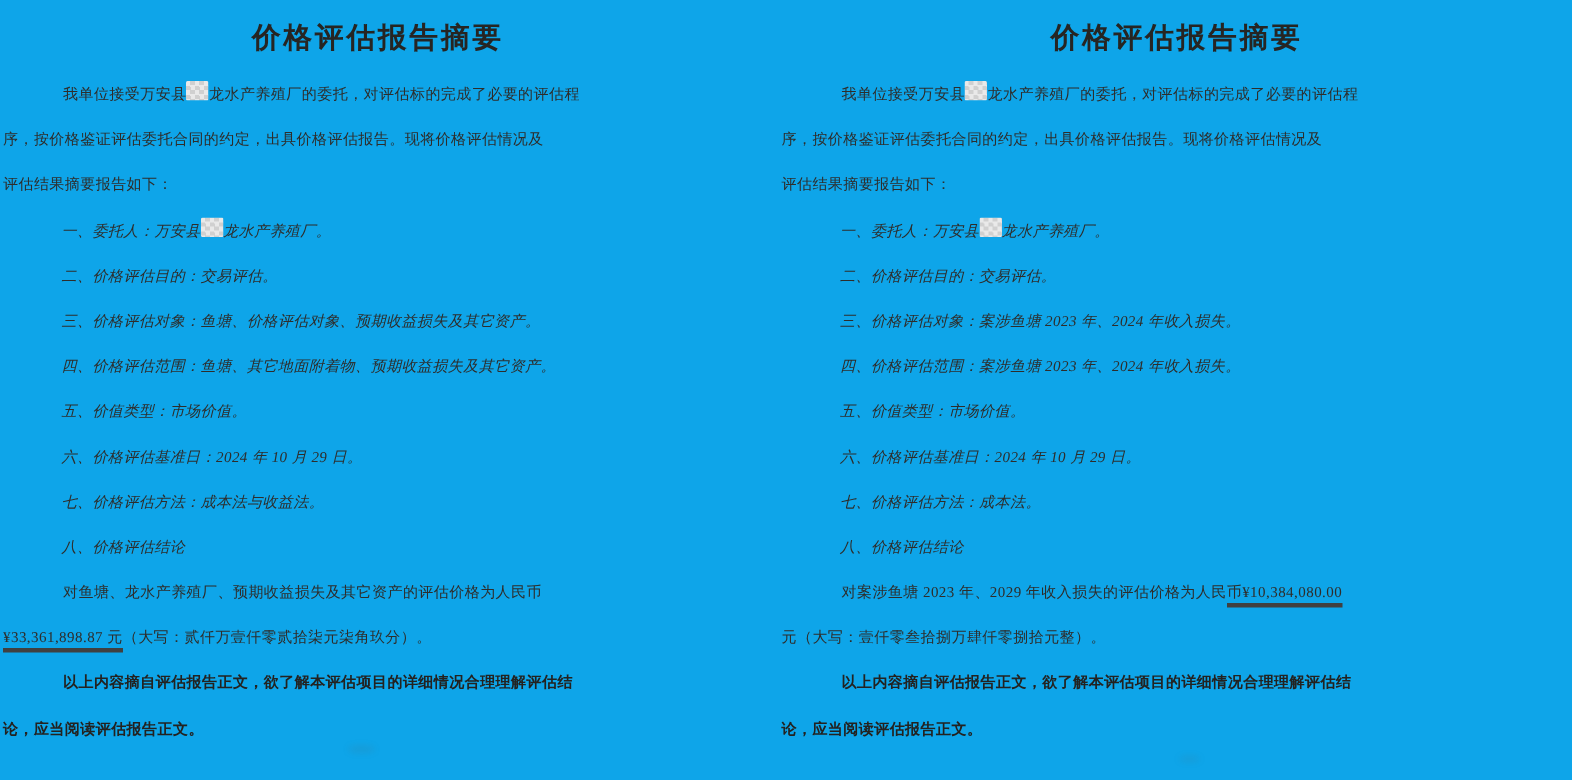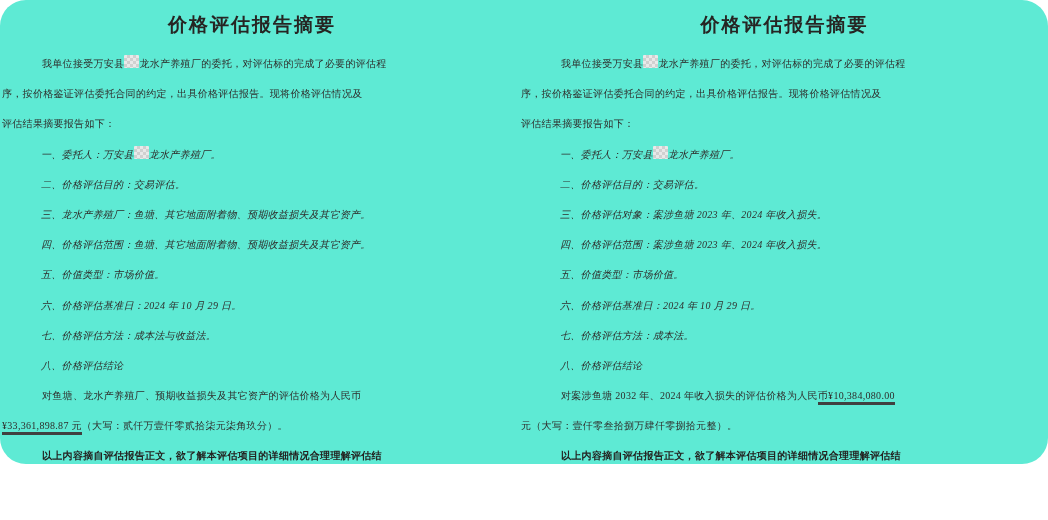--- a/index.html
+++ b/index.html
@@ -1,21 +1,20 @@
 <!DOCTYPE html>
 <html><head>
 <meta charset="utf-8">
 <style>
   html,body { margin:0; padding:0; background:#ffffff; }
   .canvas {
-    position:relative; width:1048px; height:464px;
-    background:#5eead4; overflow:hidden;
+    position:relative; width:1048px; height:520px;
+    background:#0ea5e9; overflow:hidden;
     font-family:"Liberation Serif","DejaVu Serif",serif;
     color:#2e2d2b;
-    border-radius:26px;
   }
   .page { position:absolute; top:0; height:520px; }
   .page-left  { left:2px;  width:500px; }
   .page-right { left:521px; width:527px; }
   .report-title {
     margin:0; padding-top:12px; text-align:center;
     font-size:19px; font-weight:700; letter-spacing:2px; color:#262523;
   }
   .body { margin-top:11px; }
   .line {
@@ -48,21 +47,21 @@
 <div class="canvas">
 
   <section class="page page-left">
     <h1 class="report-title">价格评估报告摘要</h1>
     <div class="body">
         <div class="line first"><span>我单位接受万安县</span><span class="redact"></span><span>龙水产养殖厂的委托，对评估标的完成了必要的评估程</span></div>
         <div class="line flush"><span>序，按价格鉴证评估委托合同的约定，出具价格评估报告。现将价格评估情况及</span></div>
         <div class="line flush"><span>评估结果摘要报告如下：</span></div>
         <div class="line item"><span>一、委托人：万安县</span><span class="redact"></span><span>龙水产养殖厂。</span></div>
         <div class="line item"><span>二、价格评估目的：交易评估。</span></div>
-        <div class="line item"><span>三、龙水产养殖厂：鱼塘、其它地面附着物、预期收益损失及其它资产。</span></div>
+        <div class="line item"><span>三、价格评估对象：鱼塘、价格评估对象、预期收益损失及其它资产。</span></div>
         <div class="line item"><span>四、价格评估范围：鱼塘、其它地面附着物、预期收益损失及其它资产。</span></div>
         <div class="line item"><span>五、价值类型：市场价值。</span></div>
         <div class="line item"><span>六、价格评估基准日：2024 年 10 月 29 日。</span></div>
         <div class="line item"><span>七、价格评估方法：成本法与收益法。</span></div>
         <div class="line item"><span>八、价格评估结论</span></div>
         <div class="line first"><span>对鱼塘、龙水产养殖厂、预期收益损失及其它资产的评估价格为人民币</span></div>
         <div class="line flush"><span class="redline">¥33,361,898.87 元</span><span>（大写：贰仟万壹仟零贰拾柒元柒角玖分）。</span></div>
         <div class="line first bold"><span>以上内容摘自评估报告正文，欲了解本评估项目的详细情况合理理解评估结</span></div>
         <div class="line flush bold"><span>论，应当阅读评估报告正文。</span></div>
       </div>
@@ -75,21 +74,21 @@
         <div class="line flush"><span>序，按价格鉴证评估委托合同的约定，出具价格评估报告。现将价格评估情况及</span></div>
         <div class="line flush"><span>评估结果摘要报告如下：</span></div>
         <div class="line item"><span>一、委托人：万安县</span><span class="redact"></span><span>龙水产养殖厂。</span></div>
         <div class="line item"><span>二、价格评估目的：交易评估。</span></div>
         <div class="line item"><span>三、价格评估对象：案涉鱼塘 2023 年、2024 年收入损失。</span></div>
         <div class="line item"><span>四、价格评估范围：案涉鱼塘 2023 年、2024 年收入损失。</span></div>
         <div class="line item"><span>五、价值类型：市场价值。</span></div>
         <div class="line item"><span>六、价格评估基准日：2024 年 10 月 29 日。</span></div>
         <div class="line item"><span>七、价格评估方法：成本法。</span></div>
         <div class="line item"><span>八、价格评估结论</span></div>
-        <div class="line first"><span>对案涉鱼塘 2032 年、2024 年收入损失的评估价格为人民</span><span class="redline">币¥10,384,080.00</span></div>
+        <div class="line first"><span>对案涉鱼塘 2023 年、2029 年收入损失的评估价格为人民</span><span class="redline">币¥10,384,080.00</span></div>
         <div class="line flush"><span>元（大写：壹仟零叁拾捌万肆仟零捌拾元整）。</span></div>
         <div class="line first bold"><span>以上内容摘自评估报告正文，欲了解本评估项目的详细情况合理理解评估结</span></div>
         <div class="line flush bold"><span>论，应当阅读评估报告正文。</span></div>
       </div>
   </section>
 
   <div class="smudge smudge-a"></div>
   <div class="smudge smudge-b"></div>
 
 </div>

